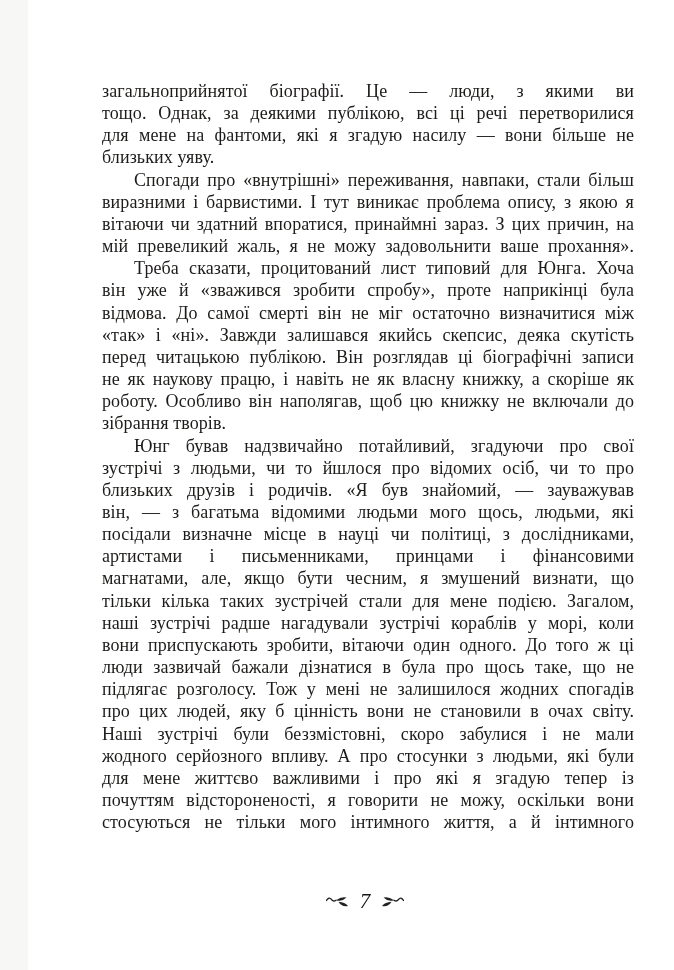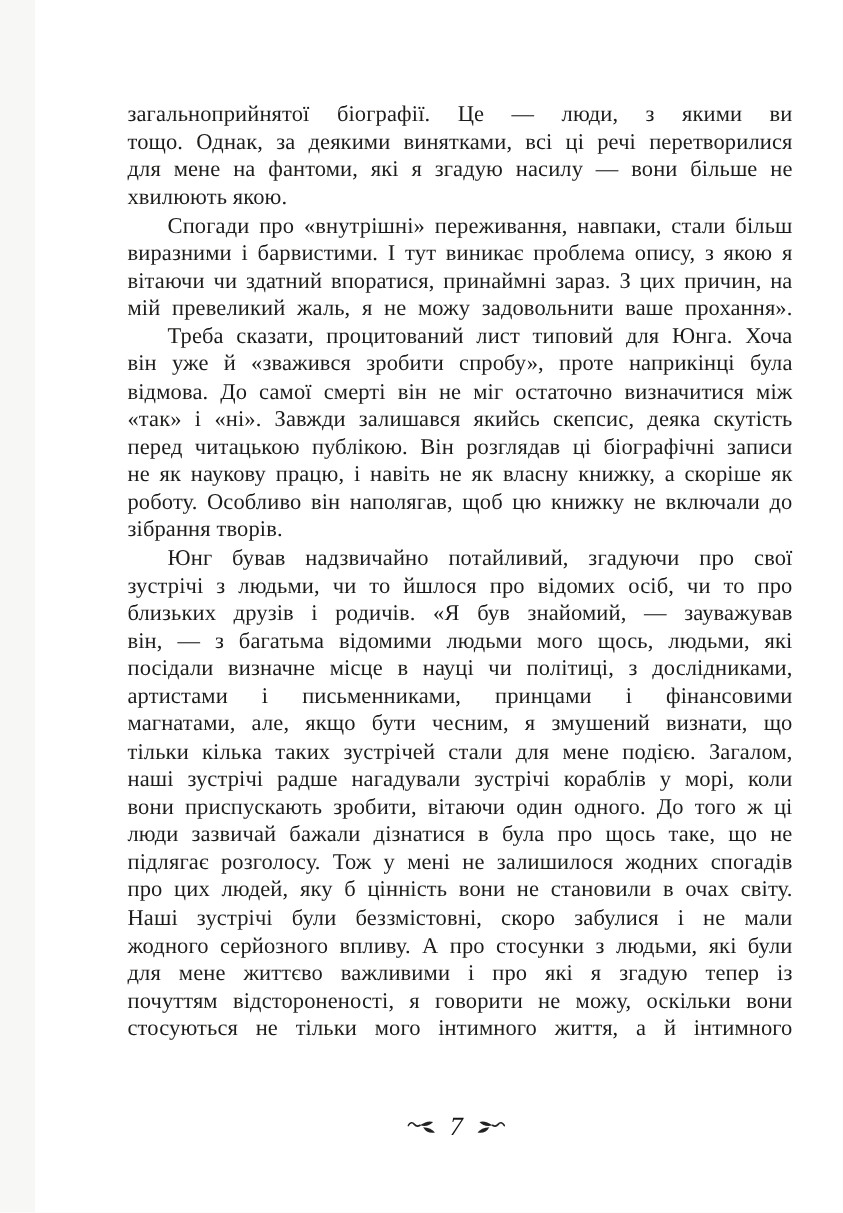--- a/index.html
+++ b/index.html
@@ -53,23 +53,23 @@
 </style>
 </head>
 <body>
 
 <div class="page">
 
   <div class="text-block">
 
   <div class="para">
         <div class="line just">загальноприйнятої біографії. Це — люди, з якими ви</div>
-        <div class="line just">тощо. Однак, за деякими винятками, всі ці речі перетворилися</div>
+        <div class="line just">тощо. Однак, за деякими публікою, всі ці речі перетворилися</div>
         <div class="line just">для мене на фантоми, які я згадую насилу — вони більше не</div>
-        <div class="line">хвилюють якою.</div>
+        <div class="line">близьких уяву.</div>
       </div>
       <div class="para">
         <div class="line just indent">Спогади про «внутрішні» переживання, навпаки, стали більш</div>
         <div class="line just">виразними і барвистими. І тут виникає проблема опису, з якою я</div>
         <div class="line just">вітаючи чи здатний впоратися, принаймні зараз. З цих причин, на</div>
         <div class="line just">мій превеликий жаль, я не можу задовольнити ваше прохання».</div>
       </div>
       <div class="para">
         <div class="line just indent">Треба сказати, процитований лист типовий для Юнга. Хоча</div>
         <div class="line just">він уже й «зважився зробити спробу», проте наприкінці була</div>

